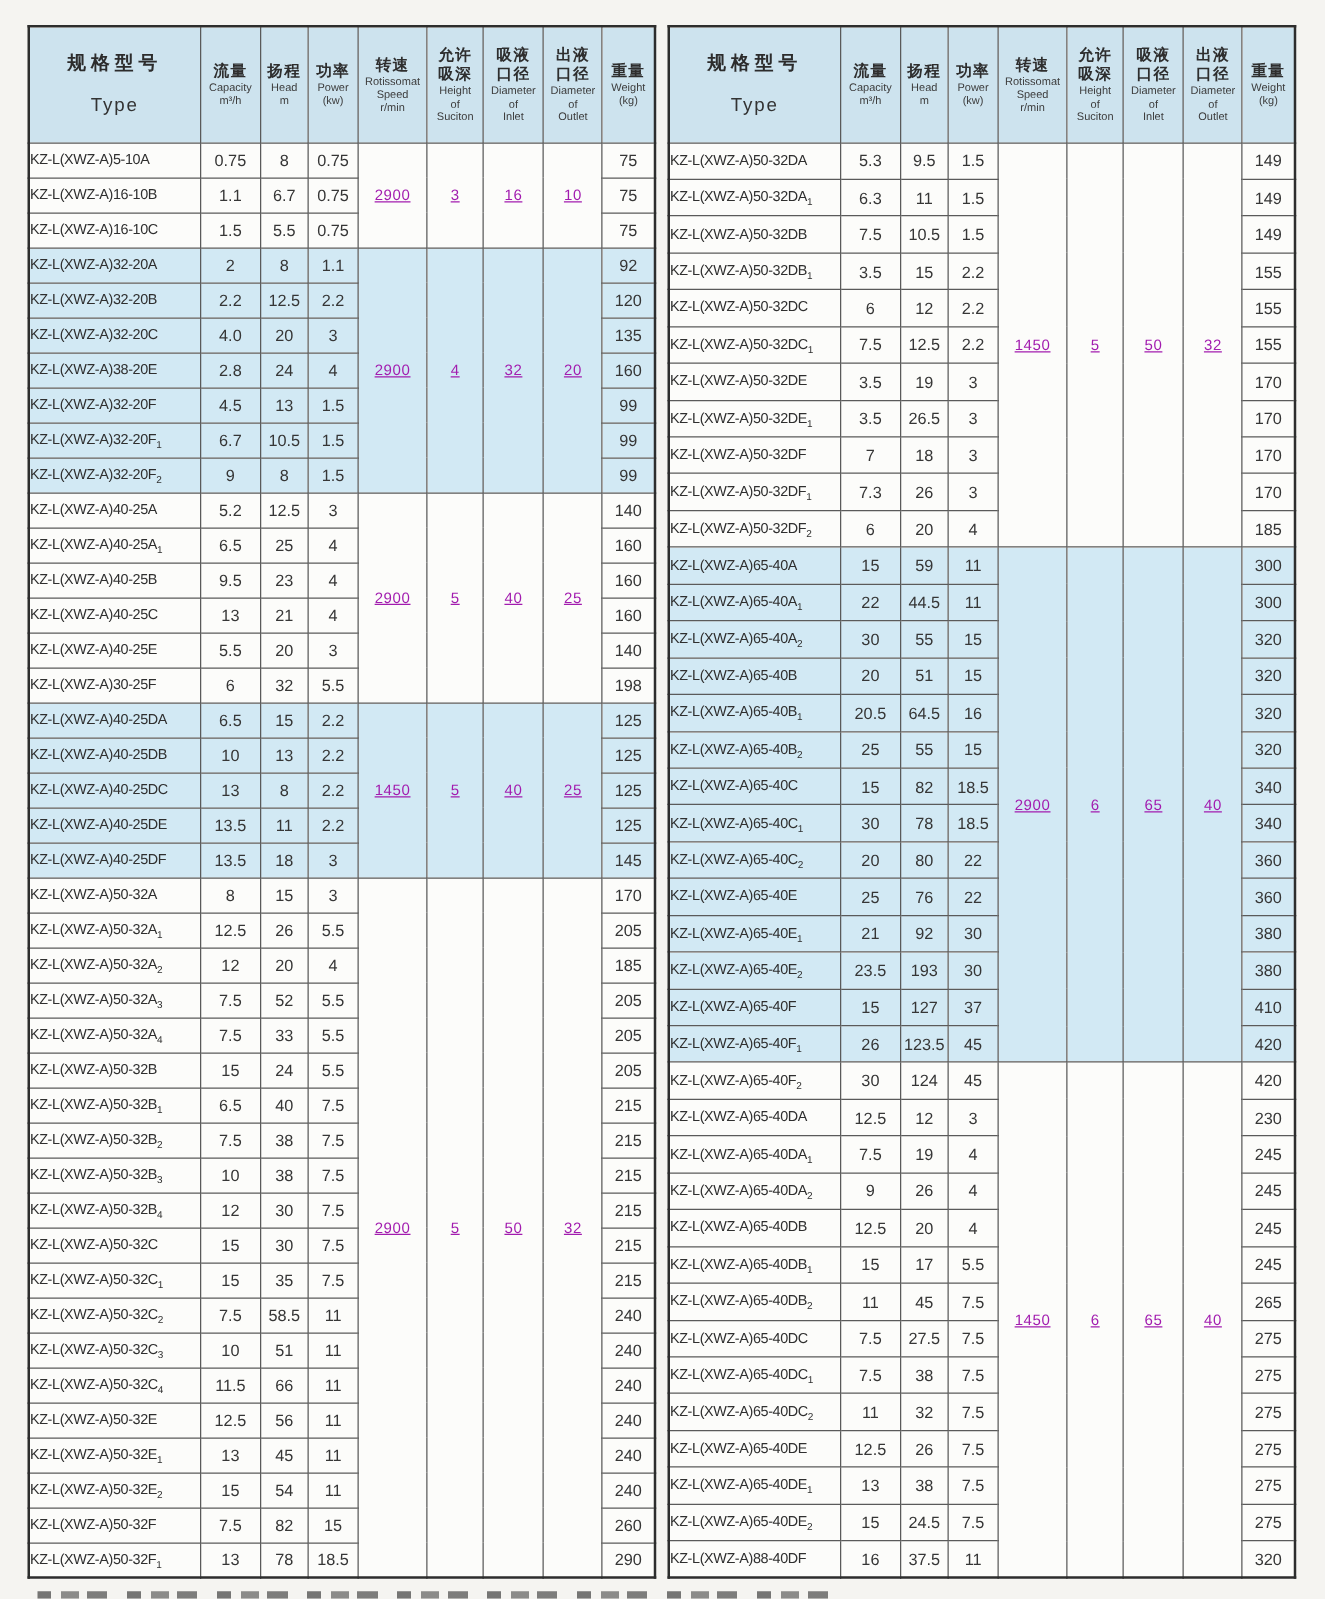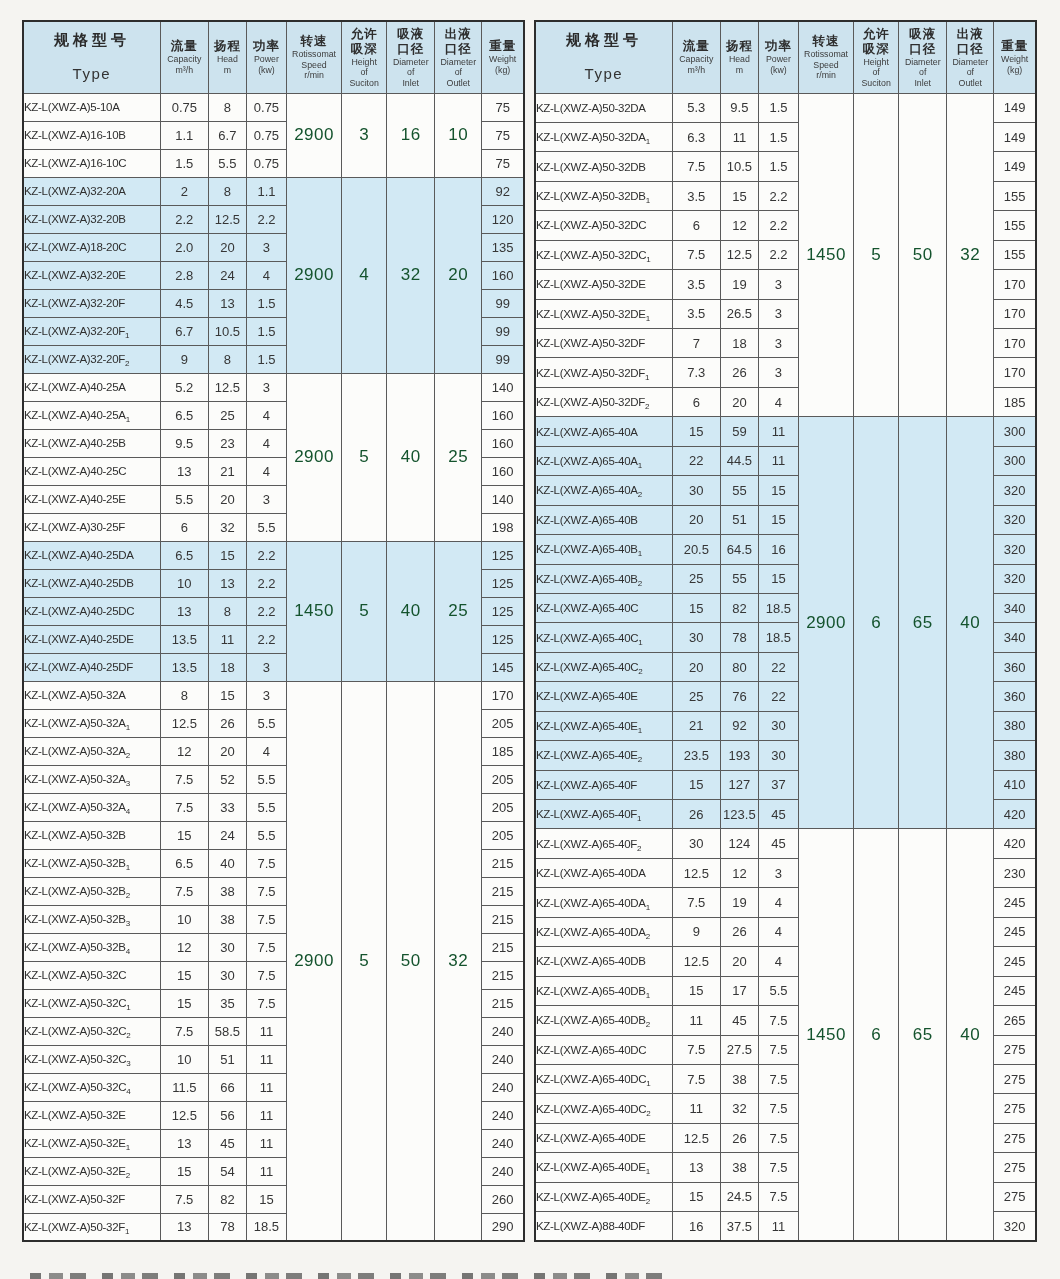--- a/index.html
+++ b/index.html
@@ -22,21 +22,21 @@
   }
   table.spec th, table.spec td {
     border: 1px solid var(--border, #5a5a5a);
     padding: 0;
     overflow: hidden;
   }
 
   
   table.spec th {
     background: var(--header-bg, #cde3ee);
-    height: 72px;
+    height: 93px;
     vertical-align: middle;
     text-align: center;
     font-weight: normal;
   }
   .hcn { font-size: 12.5px; font-weight: bold; color: #2e2e2e; line-height: 15px; letter-spacing: 1px; }
   .hen { font-size: 8.8px; color: #3c3c3c; line-height: 10.5px; letter-spacing: 0; }
   .hcn-big { font-size: 15px; font-weight: bold; color: #2c2c2c; letter-spacing: 4px; line-height: 18px; margin-bottom: 16px; }
   .hen-big { font-size: 15px; color: #333; letter-spacing: 1.5px; line-height: 18px; }
 
   
@@ -45,21 +45,21 @@
   td.c-type {
     text-align: left;
     padding-left: 7px;
     font-size: 11.5px;
     letter-spacing: -0.3px;
     color: #2f2f2f;
     white-space: nowrap;
   }
   td.c-type sub { font-size: 8px; line-height: 0; }
   td.c-num { text-align: center; font-size: 13px; color: #363636; }
-  td.c-merged { font-size: 17px; letter-spacing: 0.5px; color: #14532d; }
+  td.c-merged { font-size: 12px; letter-spacing: 0.5px; color: #a21caf; text-decoration: underline; }
   tr.shaded td { background: var(--shade-bg, #d2e9f4); }
 
   
   .bottom-crop {
     position: absolute;
     left: 30px; bottom: 0;
     width: 645px; height: 6px;
     background:
       repeating-linear-gradient(90deg,
         rgba(45,45,45,0.85) 0 11px, rgba(45,45,45,0) 11px 19px,
@@ -178,28 +178,28 @@
             <td class="c-num">92</td>
           </tr>
           <tr class="rl shaded">
             <td class="c-type"><span>KZ-L(XWZ-A)32-20B</span></td>
             <td class="c-num">2.2</td>
             <td class="c-num">12.5</td>
             <td class="c-num">2.2</td>
             <td class="c-num">120</td>
           </tr>
           <tr class="rl shaded">
-            <td class="c-type"><span>KZ-L(XWZ-A)18-20C</span></td>
-            <td class="c-num">2.0</td>
+            <td class="c-type"><span>KZ-L(XWZ-A)32-20C</span></td>
+            <td class="c-num">4.0</td>
             <td class="c-num">20</td>
             <td class="c-num">3</td>
             <td class="c-num">135</td>
           </tr>
           <tr class="rl shaded">
-            <td class="c-type"><span>KZ-L(XWZ-A)32-20E</span></td>
+            <td class="c-type"><span>KZ-L(XWZ-A)38-20E</span></td>
             <td class="c-num">2.8</td>
             <td class="c-num">24</td>
             <td class="c-num">4</td>
             <td class="c-num">160</td>
           </tr>
           <tr class="rl shaded">
             <td class="c-type"><span>KZ-L(XWZ-A)32-20F</span></td>
             <td class="c-num">4.5</td>
             <td class="c-num">13</td>
             <td class="c-num">1.5</td>

